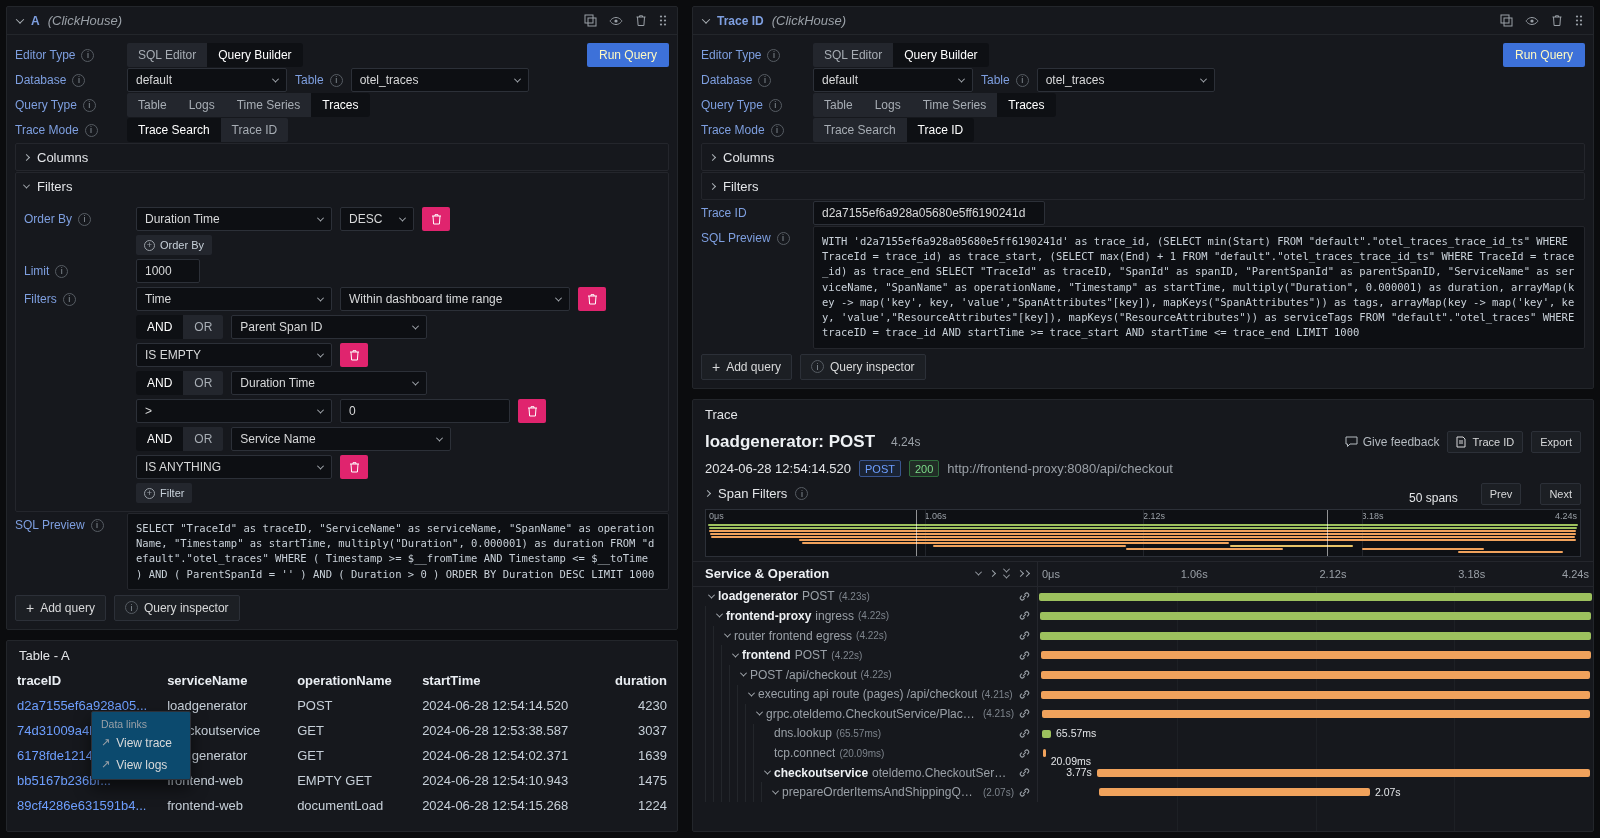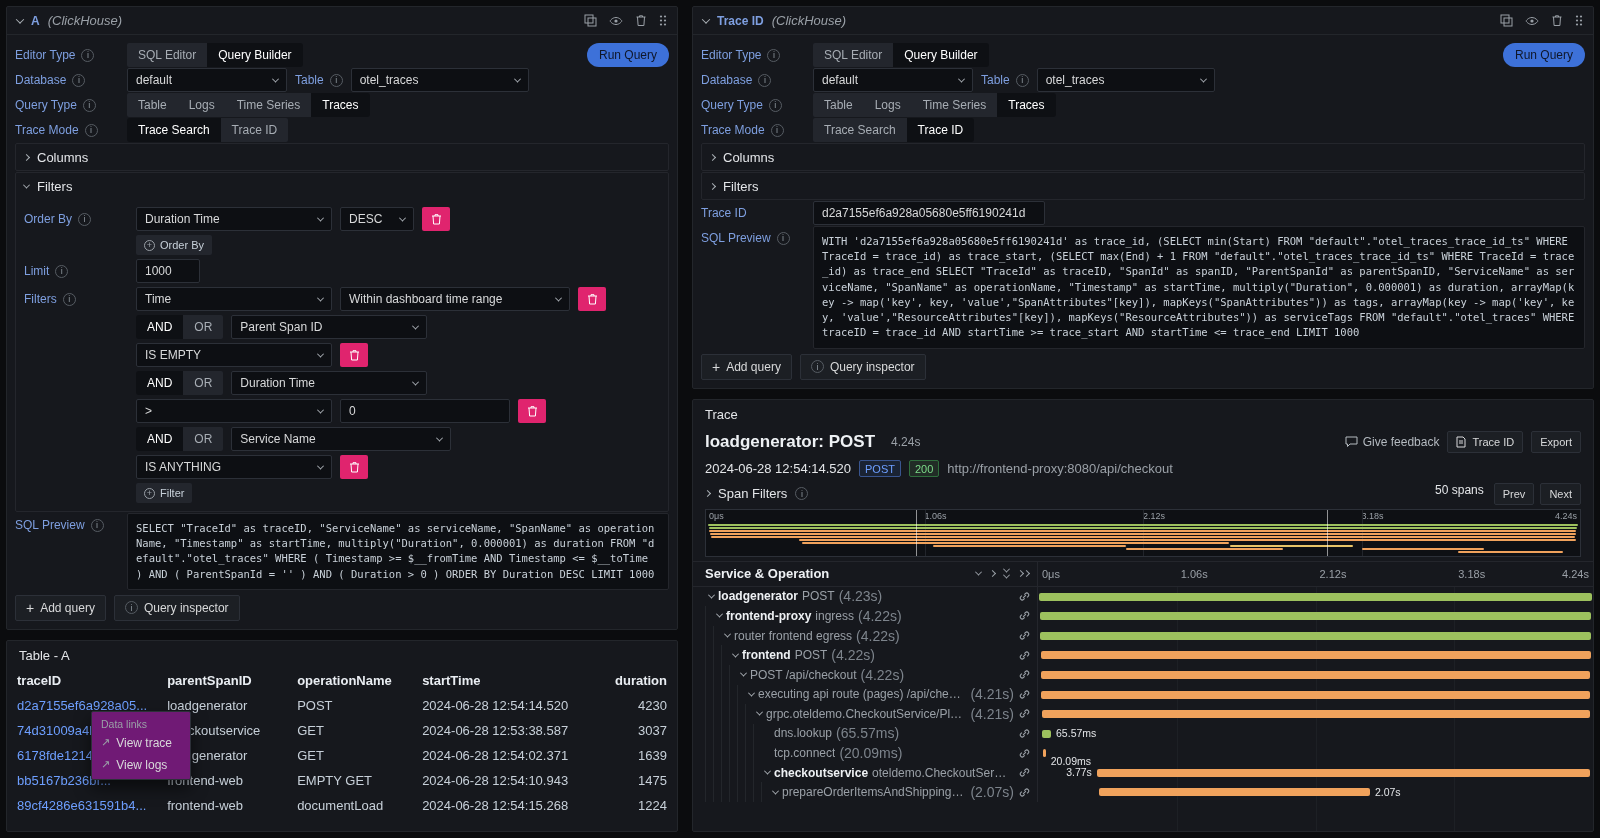--- a/index.html
+++ b/index.html
@@ -37,21 +37,21 @@
   .seg { display:flex; background:#23262d; border-radius:2px; height:24px; overflow:hidden; }
   .seg span { padding:0 11px; display:flex; align-items:center; font-size:12px; color:#a7adb4; white-space:nowrap; }
   .seg span.on { background:#0e1014; color:#fff; }
 
   .sel { height:24px; background:#0d0f13; border:1px solid #2c3038; border-radius:2px;
          display:flex; align-items:center; gap:8px; padding:0 8px; font-size:12px; color:#d8d9da; white-space:nowrap; }
   .sel .cv { margin-left:auto; }
   input.inp { height:24px; background:#0d0f13; border:1px solid #2c3038; border-radius:2px; padding:0 8px;
               font-size:12px; color:#d8d9da; font-family:inherit; outline:none; }
 
-  .btn-primary { height:24px; padding:0 12px; background:var(--accent,#3d71d9); color:#0f172a; border-radius:12px;
+  .btn-primary { height:24px; padding:0 12px; background:var(--accent,#3d71d9); color:#fef9c3; border-radius:2px;
                  font-size:12px; display:flex; align-items:center; margin-left:auto; }
   .btn-danger { width:28px; height:24px; flex:none; background:var(--danger,#e0246e); border-radius:2px;
                 display:flex; align-items:center; justify-content:center; }
   .ghostbtn { height:20px; padding:0 8px; background:#23262d; border-radius:2px; color:#c7d0d9; font-size:11px;
               display:inline-flex; align-items:center; gap:5px; align-self:flex-start; }
   .pluscircle { width:11px; height:11px; border:1px solid #9aa0a7; border-radius:50%; color:#9aa0a7; font-size:9px;
                 display:flex; align-items:center; justify-content:center; line-height:1; }
   .toolbtn { height:26px; padding:0 10px; border:1px solid #2c3038; background:#1c1f24; border-radius:2px;
              color:#d8d9da; font-size:12px; display:inline-flex; align-items:center; gap:6px; }
   .toolbtn.sm { height:22px; padding:0 8px; font-size:11px; }
@@ -67,41 +67,41 @@
 
   
   .panel { position:relative; overflow:hidden; flex:1; }
   .ptitle { padding:7px 12px 5px; font-size:13px; color:#e3e5e8; }
   table.dt { width:100%; border-collapse:collapse; font-size:13px; }
   table.dt th { text-align:left; padding:5px 10px; color:#e9edf2; font-weight:600; white-space:nowrap; }
   table.dt td { padding:5px 10px; color:#c7d0d9; white-space:nowrap; overflow:hidden; }
   table.dt .r { text-align:right; }
   table.dt td.link { color:var(--link,#6e9fff); }
 
-  .ctx { position:absolute; left:84px; top:70px; background:#701a75; border:1px solid #2c3038; border-radius:2px;
+  .ctx { position:absolute; left:84px; top:70px; background:#0c4a6e; border:1px solid #2c3038; border-radius:2px;
          box-shadow:0 8px 16px rgba(0,0,0,.55); min-width:100px; padding:3px 0; z-index:6; }
   .ctx .hd { font-size:10.5px; color:#9aa0a7; padding:3px 9px 2px; }
   .ctx .it { font-size:12px; color:#d8d9da; padding:4px 9px; display:flex; gap:6px; align-items:center; }
   .ctx .it .lk { color:#9aa0a7; font-size:11px; }
 
   
   .trace-card { display:flex; flex-direction:column; }
   .t-head { display:flex; align-items:center; gap:16px; padding:2px 12px; height:30px; }
   .t-title { font-size:17px; font-weight:700; color:#eef1f4; }
   .t-dur { font-size:12px; color:#9aa0a7; }
   .t-actions { margin-left:auto; display:flex; align-items:center; gap:8px; }
   .fb { font-size:12px; color:#b4bac0; display:flex; gap:5px; align-items:center; }
   .t-meta { display:flex; align-items:center; gap:8px; padding:2px 12px; height:24px; }
   .ts { font-size:13px; color:#e3e5e8; }
   .badge { font-size:11px; padding:0 5px; height:17px; display:inline-flex; align-items:center; border-radius:2px; border:1px solid; }
   .badge.blue { color:var(--link,#6e9fff); border-color:#39558f; background:rgba(61,113,217,.12); }
   .badge.green { color:#7ddb8a; border-color:#2f6e3d; background:rgba(115,191,105,.12); }
   .url { font-size:13px; color:#9aa0a7; }
   .sf { display:flex; align-items:center; gap:8px; padding:4px 12px; height:26px; }
-  .sf-right { margin-left:auto; display:flex; align-items:flex-start; gap:6px; }
+  .sf-right { margin-left:auto; display:flex; align-items:flex-end; gap:19px; }
   .sf-count { font-size:12px; color:#e3e5e8; margin-right:4px; }
 
   .minimap { margin:2px 12px 4px; border:1px solid #2c3038; position:relative; height:48px; background:#0e1014; }
   .mm-tick { position:absolute; top:1px; font-size:9px; color:#9aa0a7; }
   .mm-bars { position:absolute; left:0; right:0; top:13px; bottom:2px; }
   .mm-seg { position:absolute; height:2px; border-radius:1px; }
   .mm-line { position:absolute; top:0; bottom:0; width:1px; background:rgba(255,255,255,.55); }
   .mm-grid { position:absolute; top:0; bottom:0; width:1px; background:#22252b; }
 
   .ghead { display:flex; align-items:stretch; height:26px; border-top:1px solid #24262c; border-bottom:1px solid #24262c; }
@@ -118,21 +118,21 @@
   .glines { position:absolute; left:345px; right:0; top:0; bottom:0; pointer-events:none; }
   .gline { position:absolute; top:0; bottom:0; width:1px; background:#1d2025; }
   .rows-inner { position:relative; }
   .srow { display:flex; height:19.6px; align-items:center; }
   .sr-left { width:345px; flex:none; height:100%; display:flex; align-items:center; gap:4px;
              padding:0 6px 0 12px; border-right:1px solid #24262c; overflow:hidden; white-space:nowrap; }
   .indent { height:100%; flex:none;
             background-image:repeating-linear-gradient(to right,#23262b 0,#23262b 1px,transparent 1px,transparent 8px); }
   .svc { font-weight:700; color:#eef1f4; font-size:12px; }
   .op { color:#9aa0a7; font-size:12px; overflow:hidden; text-overflow:ellipsis; }
-  .dur { color:#7d848c; font-size:14px;text-align:center; }
+  .dur { color:#7d848c; font-size:10px;text-align:center; }
   .linkicon { margin-left:auto; flex:none; display:flex; }
   .sr-right { flex:1; position:relative; height:100%; }
   .bar { position:absolute; top:6px; height:8px; border-radius:2px; min-width:2px; }
   .bar-label { position:absolute; top:3.5px; font-size:10.5px; color:#e3e5e8; white-space:nowrap; }
 </style>
 </head>
 <body>
 
 <div class="wrap">
 
@@ -389,21 +389,21 @@
         <colgroup>
             <col style="width:128px">
             <col style="width:130px">
             <col style="width:125px">
             <col style="width:175px">
             <col>
           </colgroup>
         <thead>
           <tr>
             <th>traceID</th>
-            <th>parentSpanID</th>
+            <th>serviceName</th>
             <th>operationName</th>
             <th>startTime</th>
             <th class="r">duration</th>
           </tr>
         </thead>
         <tbody>
             <tr>
               <td class="link">d2a7155ef6a928a05...</td>
               <td>loadgenerator</td>
               <td>POST</td>

